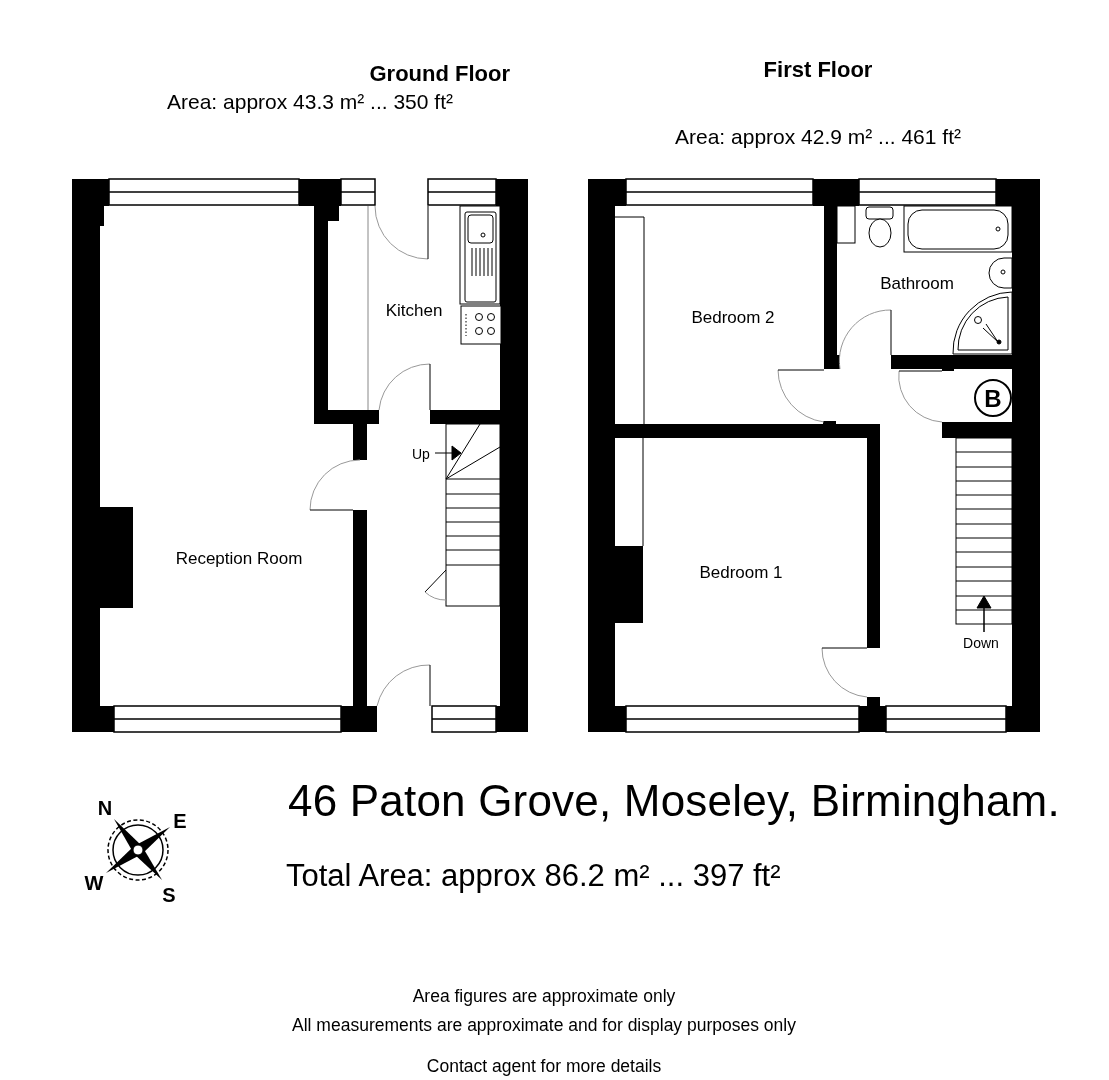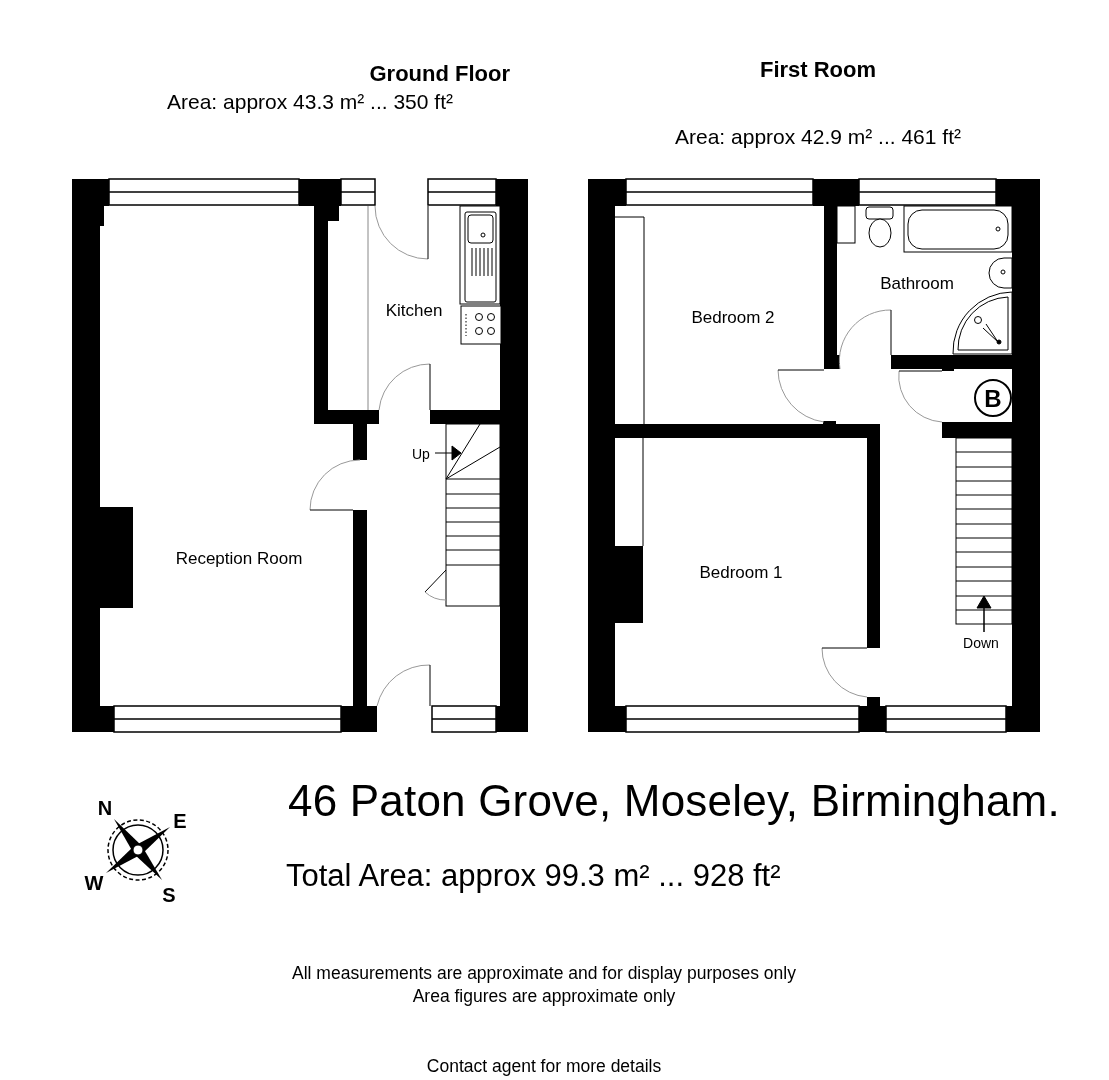--- a/index.html
+++ b/index.html
@@ -10,21 +10,21 @@
   .address{font-size:44px;left:288px;top:776px;white-space:nowrap;letter-spacing:0.2px;}
   .total{font-size:31px;left:286px;top:858px;white-space:nowrap;}
   .disc{font-size:17.5px;text-align:center;width:700px;left:194px;line-height:23px;}
   svg text{font-family:"Liberation Sans",sans-serif;}
 </style>
 </head>
 <body>
 
 <div class="abs floor-title" style="left:110px;top:61px;text-align:right;">Ground Floor</div>
 <div class="abs floor-area" style="left:90px;top:90px;">Area: approx 43.3 m² ... 350 ft²</div>
-<div class="abs floor-title" style="left:618px;top:57px;">First Room</div>
+<div class="abs floor-title" style="left:618px;top:57px;">First Floor</div>
 <div class="abs floor-area" style="left:598px;top:86px;margin-top:39px;">Area: approx 42.9 m² ... 461 ft²</div>
 
 <svg class="abs" style="left:0;top:0;" width="560" height="760">
   <g fill="#000">
 
     <rect x="72" y="179" width="28" height="553"></rect>
     <rect x="500" y="179" width="28" height="553"></rect>
 
     <rect x="72" y="179" width="37" height="27"></rect>
     <rect x="299" y="179" width="42" height="27"></rect>
@@ -226,17 +226,17 @@
   <path d="M92 100 L64 74 L72 66 Z" fill="#000"></path>
   <path d="M36 93 L64 66 L72 74 Z" fill="#000"></path>
   <circle cx="68" cy="70" r="5" fill="#fff" stroke="#000" stroke-width="1"></circle>
   <text x="35" y="35" font-family="'DejaVu Serif','Liberation Serif',serif" font-weight="bold" font-size="20" text-anchor="middle">N</text>
   <text x="110" y="48" font-family="'DejaVu Serif','Liberation Serif',serif" font-weight="bold" font-size="20" text-anchor="middle">E</text>
   <text x="24" y="110" font-family="'DejaVu Serif','Liberation Serif',serif" font-weight="bold" font-size="20" text-anchor="middle">W</text>
   <text x="99" y="122" font-family="'DejaVu Serif','Liberation Serif',serif" font-weight="bold" font-size="20" text-anchor="middle">S</text>
 </svg>
 
 <div class="abs address">46 Paton Grove, Moseley, Birmingham.</div>
-<div class="abs total">Total Area: approx 99.3 m² ... 928 ft²</div>
-
-<div class="abs disc" style="top:962px;text-align:center;">All measurements are approximate and for display purposes only</div>
+<div class="abs total">Total Area: approx 86.2 m² ... 397 ft²</div>
+
+<div class="abs disc" style="top:1014px;text-align:center;">All measurements are approximate and for display purposes only</div>
 <div class="abs disc" style="top:985px;">Area figures are approximate only</div>
 <div class="abs disc" style="top:1055px;">Contact agent for more details</div>
 
 </body></html>

